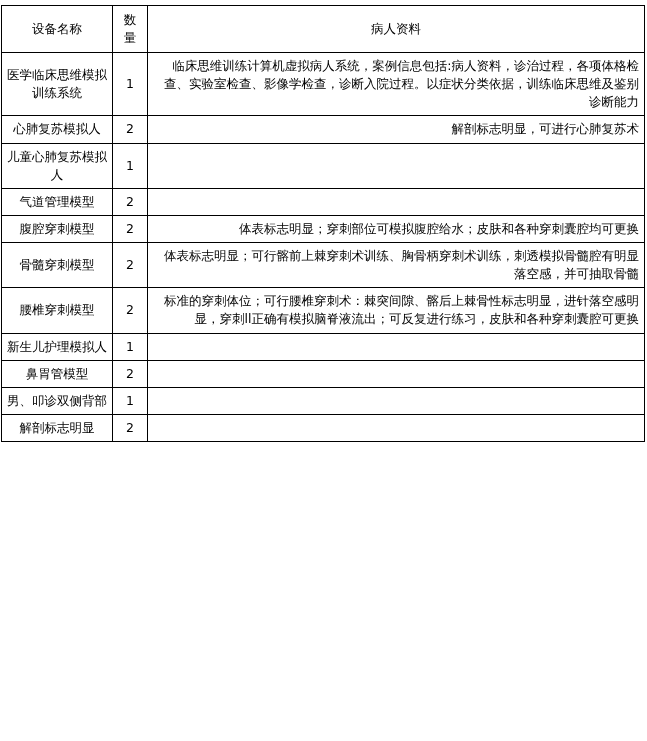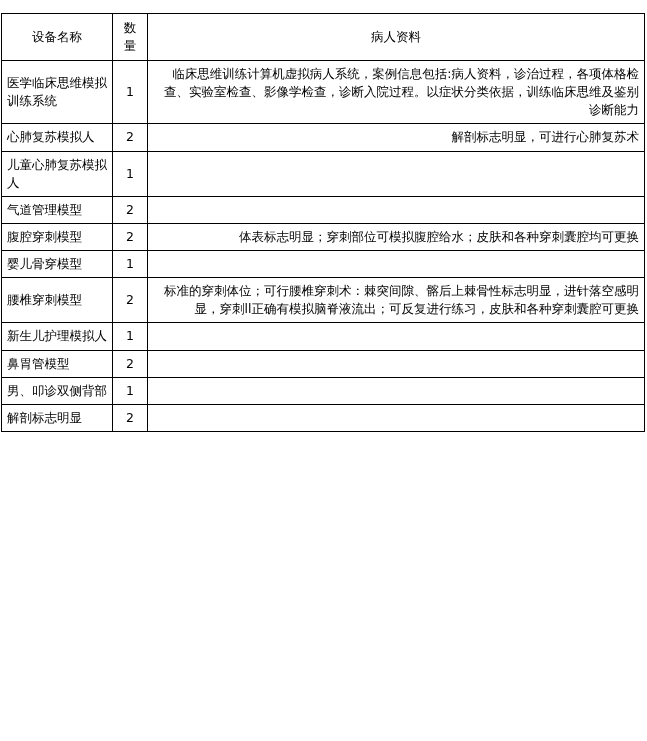--- a/index.html
+++ b/index.html
@@ -15,42 +15,42 @@
     overflow: hidden;
   }
   .table-wrap {
     width: 647px;
     box-sizing: border-box;
     padding: 0;
   }
   table.equipment-table {
     border-collapse: collapse;
     width: 552px;
-    margin: 13px 0 0 1px;
+    margin: 5px 0 0 1px;
     table-layout: fixed;
   }
   table.equipment-table td,
   table.equipment-table th {
     border: 1px solid #000000;
     font-size: 12.5px;
     line-height: 1.45;
     padding: 4px 5px;
     vertical-align: middle;
     font-weight: normal;
   }
   col.c-name { width: 111px; }
   col.c-qty  { width: 35px; }
   col.c-func { width: 497px; }
 
   thead td {
     text-align: center;
     height: 38px;
   }
   td.name-cell {
-    text-align: left;
+    text-align: center;
     padding-left: 6px;
   }
   td.qty-cell {
     text-align: center;
   }
   td.func-cell {
     text-align: right;
     padding-left: 6px;
     padding-right: 6px;
     line-height: 1.55;
@@ -96,23 +96,23 @@
         <td class="name-cell">气道管理模型</td>
         <td class="qty-cell">2</td>
         <td class="func-cell empty-cell"></td>
       </tr>
       <tr>
         <td class="name-cell">腹腔穿刺模型</td>
         <td class="qty-cell">2</td>
         <td class="func-cell">体表标志明显；穿刺部位可模拟腹腔给水；皮肤和各种穿刺囊腔均可更换</td>
       </tr>
       <tr>
-        <td class="name-cell">婴儿骨穿模型</td>
-        <td class="qty-cell">1</td>
-        <td class="func-cell empty-cell"></td>
+        <td class="name-cell">骨髓穿刺模型</td>
+        <td class="qty-cell">2</td>
+        <td class="func-cell">体表标志明显；可行髂前上棘穿刺术训练、胸骨柄穿刺术训练，刺透模拟骨髓腔有明显落空感，并可抽取骨髓</td>
       </tr>
       <tr>
         <td class="name-cell">腰椎穿刺模型</td>
         <td class="qty-cell">2</td>
         <td class="func-cell">标准的穿刺体位；可行腰椎穿刺术：棘突间隙、髂后上棘骨性标志明显，进针落空感明显，穿刺ll正确有模拟脑脊液流出；可反复进行练习，皮肤和各种穿刺囊腔可更换</td>
       </tr>
       <tr>
         <td class="name-cell">新生儿护理模拟人</td>
         <td class="qty-cell">1</td>
         <td class="func-cell empty-cell"></td>

